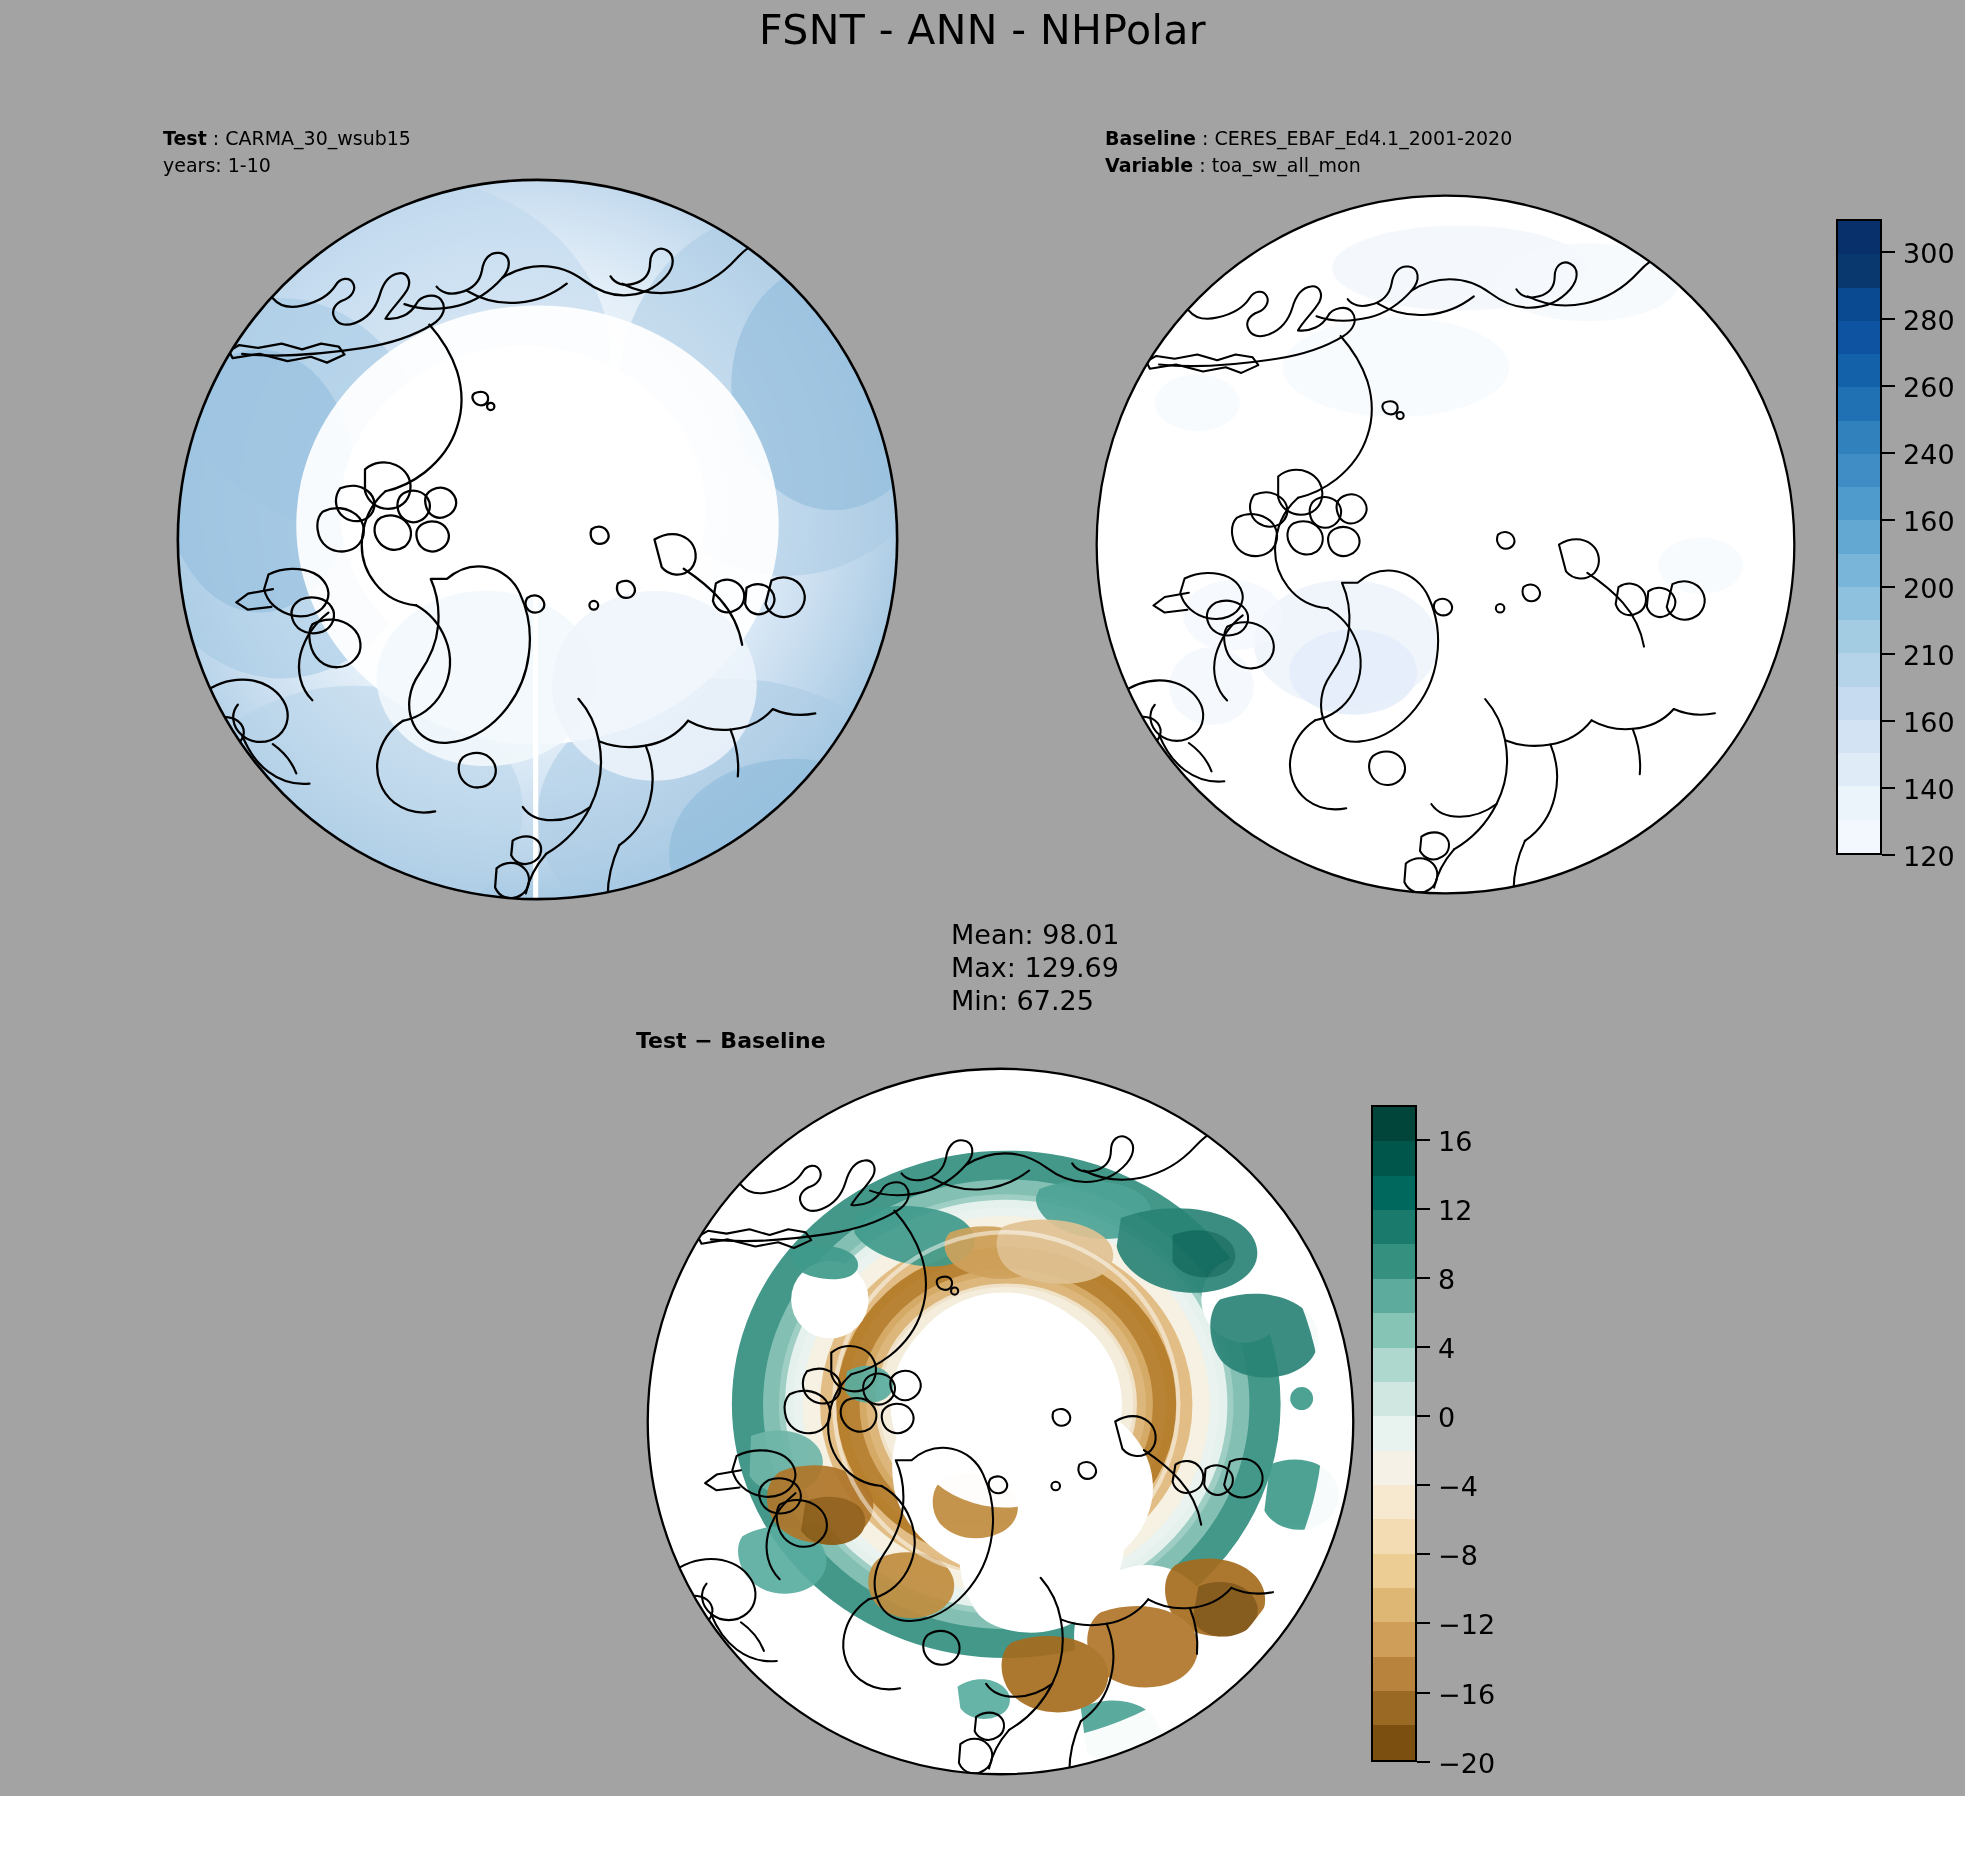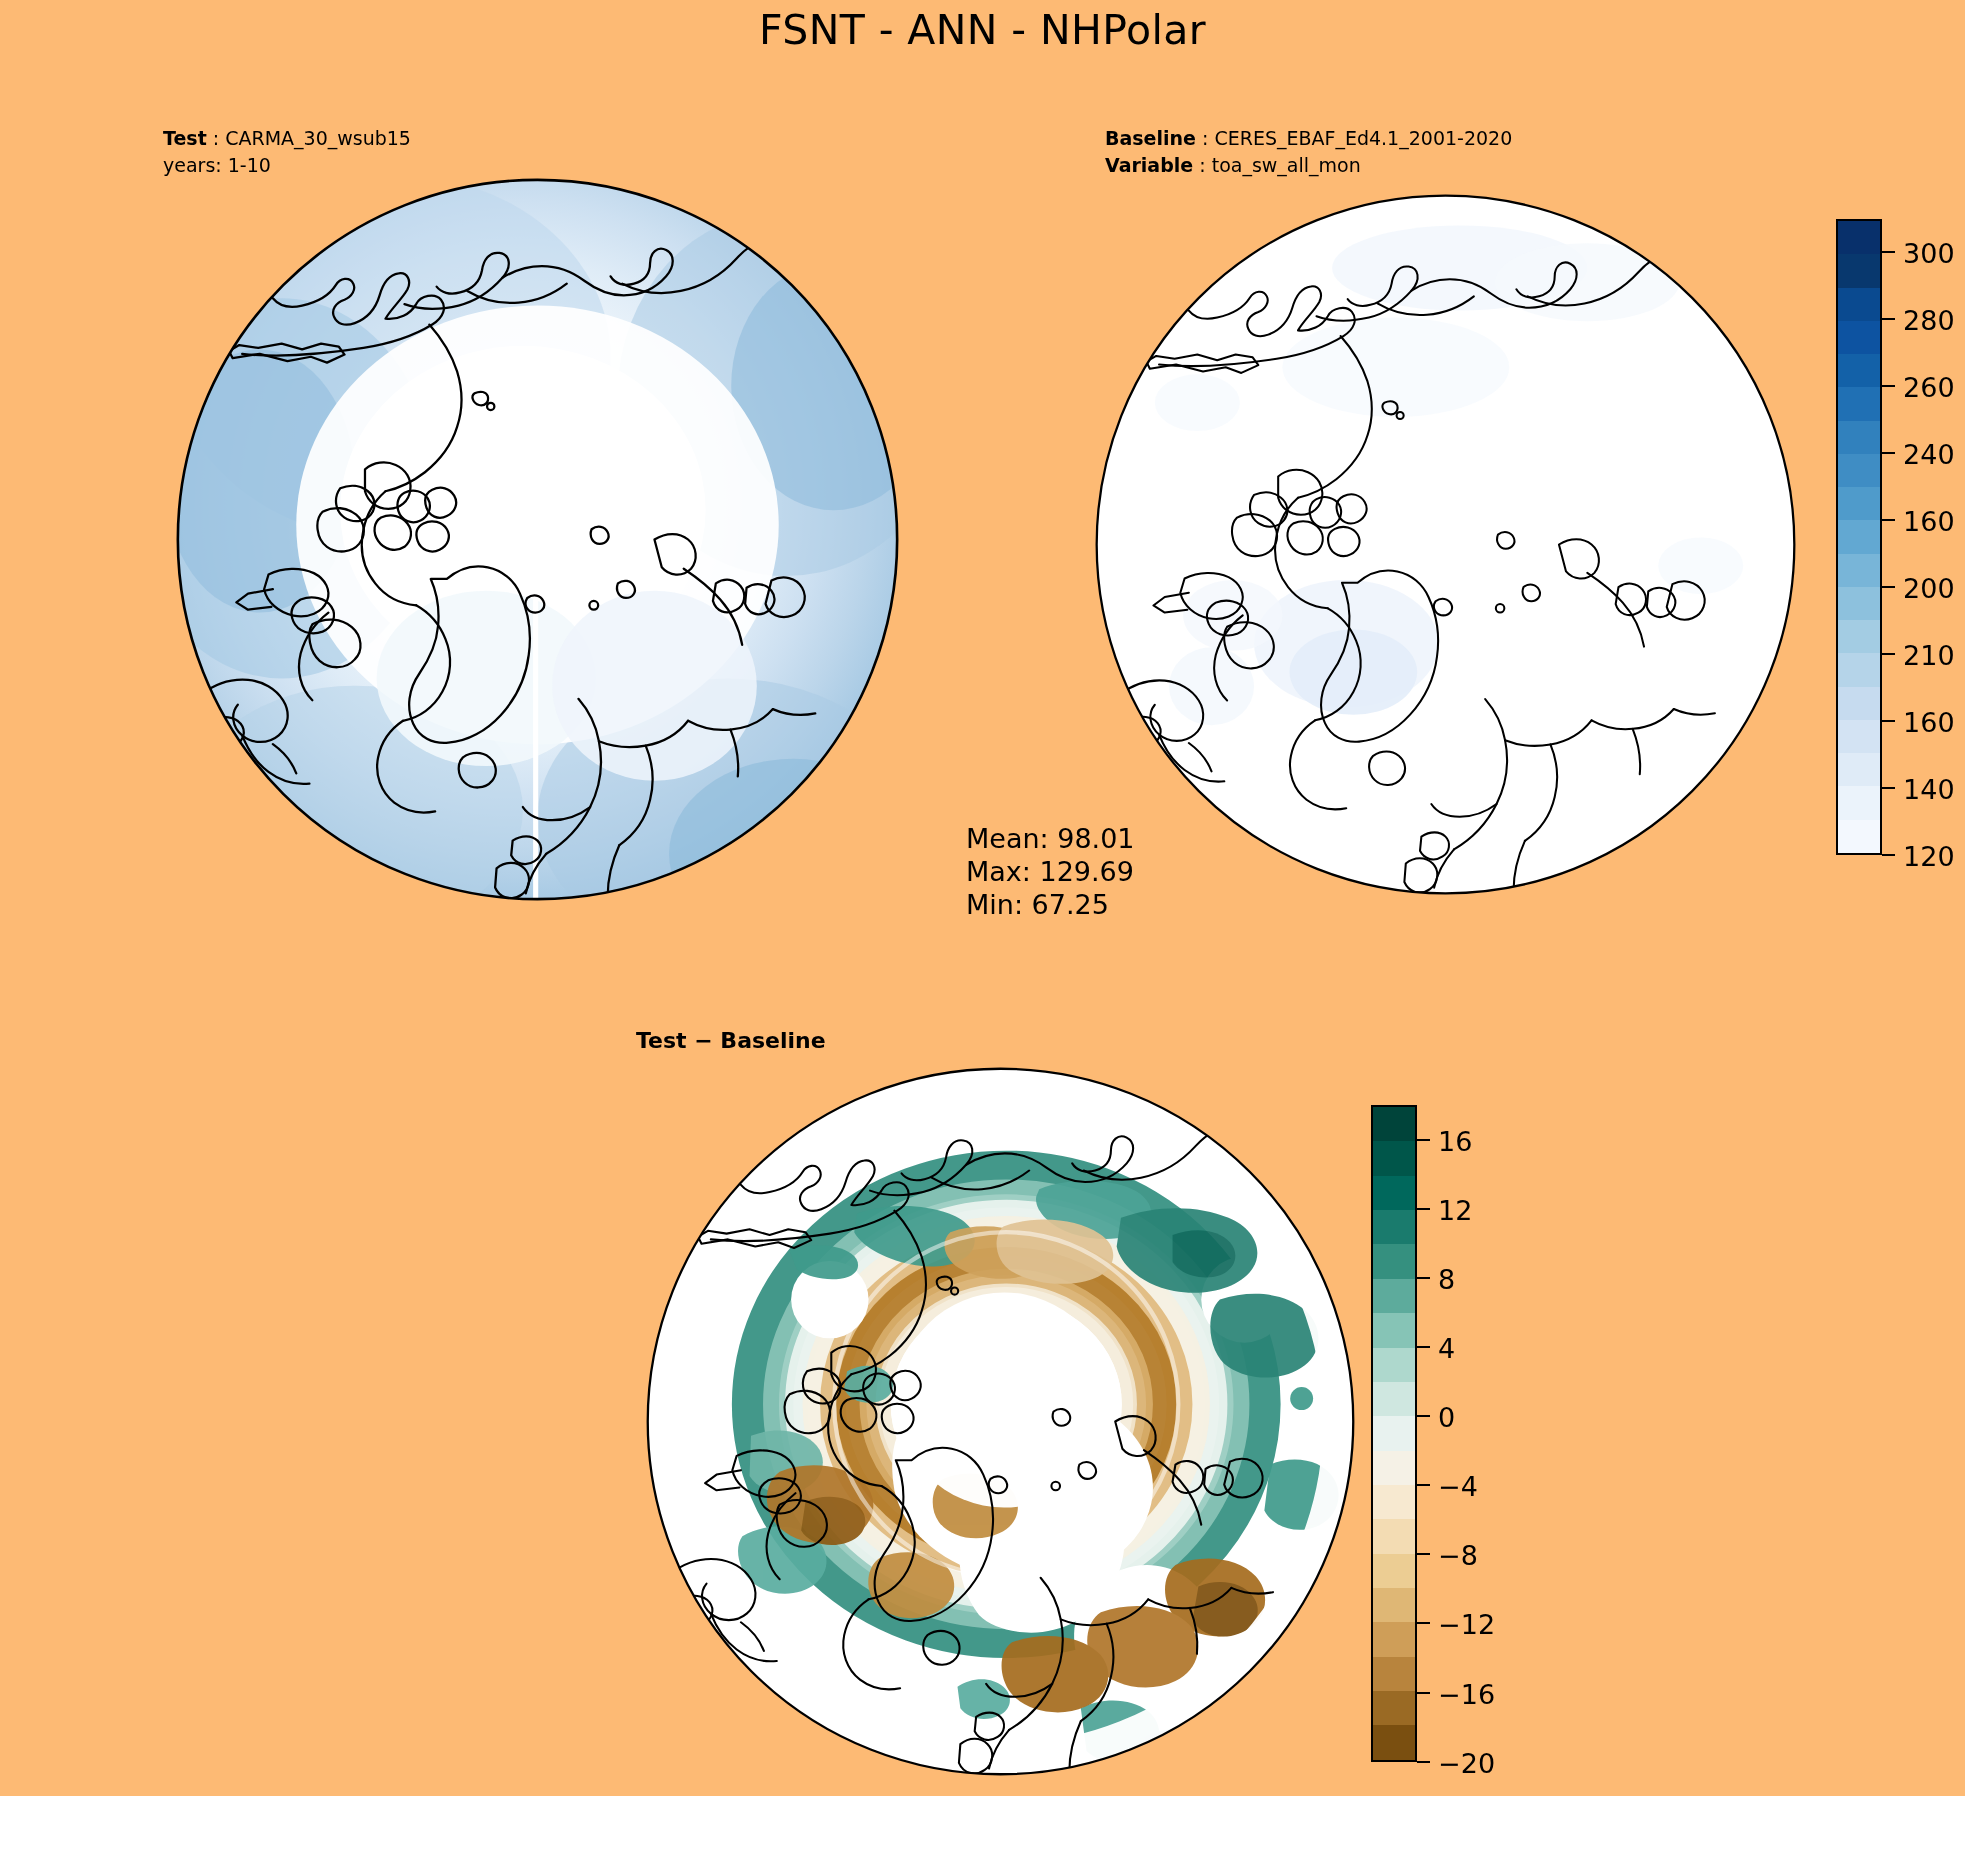--- a/index.html
+++ b/index.html
@@ -5,21 +5,21 @@
   * { box-sizing: border-box; }
   html, body {
     margin: 0; padding: 0;
     background: #ffffff;
     font-family: "DejaVu Sans", sans-serif;
   }
   #page {
     position: relative;
     width: 1965px;
     height: 1796px;
-    background: #fdba74;
+    background: #a3a3a3;
     overflow: hidden;
   }
 
   
   #fig-title {
     position: absolute;
     left: 0; top: 5.6px;
     width: 1965px;
     text-align: center;
     font-size: 41px;
@@ -52,21 +52,21 @@
 
   
   .stats {
     position: absolute;
     font-size: 27px;
     line-height: 33px;
     color: #000;
     white-space: nowrap;
   }
   #stats-test     { left: 21px;  top: 874px; }
-  #stats-baseline { left: 951px; top: 822px; margin-left: 15px; }
+  #stats-baseline { left: 951px; top: 918px; }
   #stats-diff     { left: 485px; top: 1744px; }
 
   
   .map-wrap { position: absolute; }
   #map-test     { left: 172px;  top: 174px;  width: 731px; height: 731px; }
   #map-baseline { left: 1091px; top: 190px;  width: 709px; height: 709px; }
   #map-diff     { left: 642px;  top: 1063px; width: 717px; height: 717px; }
   .map-wrap svg { display: block; width: 100%; height: 100%; }
 
   

